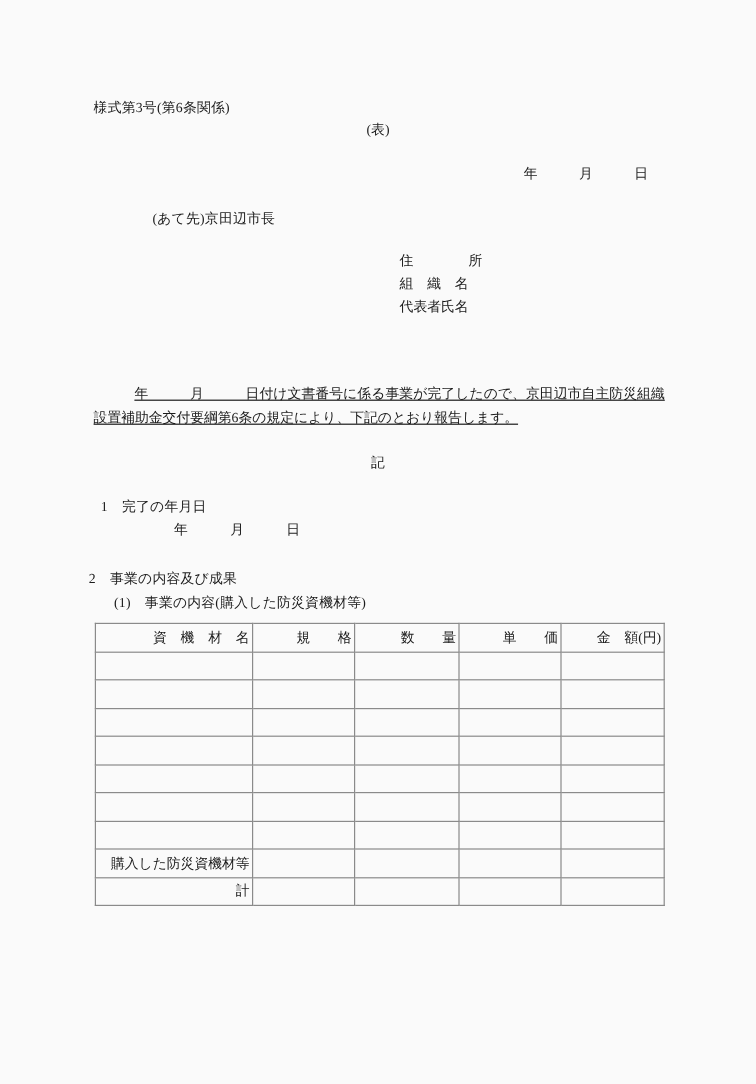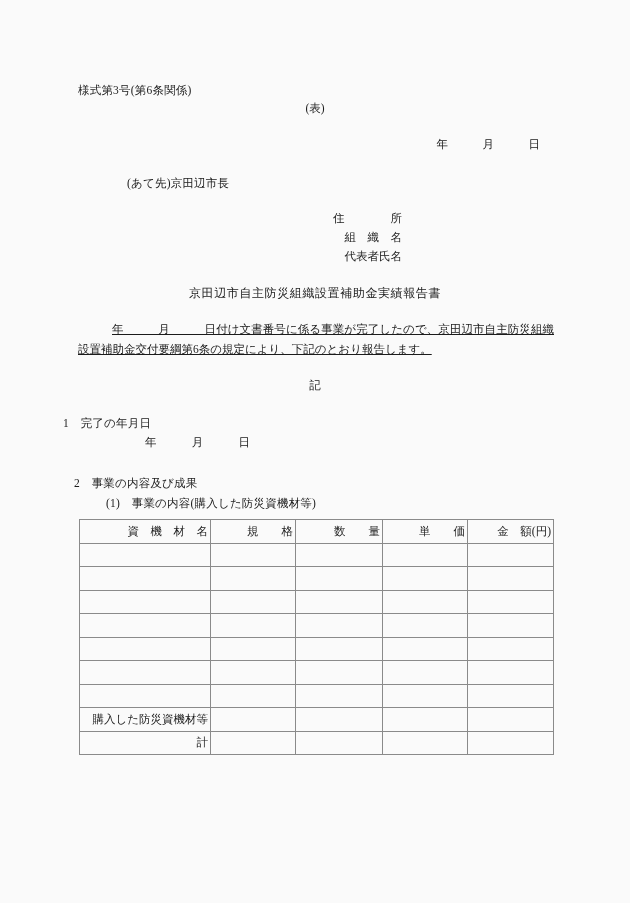--- a/index.html
+++ b/index.html
@@ -44,45 +44,44 @@
   #omote-label      { top: 101px; }
   #date-line-top    { left: 0; width: 540px; text-align: right; top: 137px; white-space: pre; position: absolute; font-size: 11.5px; }
   #addressee        { left: 81px;  top: 175px; margin-left: 46px; }
 
   .applicant-block {
     position: absolute;
     left: 333px;
     top: 209px;
     font-size: 11.5px;
     line-height: 19px;
-    text-align: right;
   }
   .applicant-block div { white-space: pre; }
 
   #doc-title        { top: 285px; font-size: 12px; letter-spacing: 0.6px; }
 
   #body-para {
     position: absolute;
     left: 78px;
     top: 319px;
     width: 476px;
     font-size: 11.5px;
     line-height: 20px;
     text-indent: 34px;
     text-align: justify;
     text-decoration: underline;
   }
 
   #ki-label         { top: 378px; font-size: 11.5px; }
 
-  #item1-heading    { left: 63px;  top: 415px; }
+  #item1-heading    { left: 84px;  top: 415px; }
   #item1-date       { left: 145px; top: 434px; }
 
   #item2-heading    { left: 74px;  top: 475px; }
-  #item2-sub1       { left: 106px;  top: 495px; text-align: center; }
+  #item2-sub1       { left: 95px;  top: 495px; text-align: center; }
 
   
   #goods-table {
     position: absolute;
     left: 79px;
     top: 519px;
     width: 474px;
     border-collapse: collapse;
     font-size: 11.5px;
     table-layout: fixed;
@@ -117,21 +116,20 @@
   <div id="date-line-top">年　　　月　　　日</div>
 
   <div class="t" id="addressee">(あて先)京田辺市長</div>
 
   <div class="applicant-block">
     <div>住　　　　所</div>
     <div>組　織　名</div>
     <div>代表者氏名</div>
   </div>
 
-  <div class="center-line" id="doc-title">京田辺市自主防災組織設置補助金実績報告書</div>
 
   <div id="body-para">年　　　月　　　日付け文書番号に係る事業が完了したので、京田辺市自主防災組織設置補助金交付要綱第6条の規定により、下記のとおり報告します。</div>
 
   <div class="center-line" id="ki-label">記</div>
 
   <div class="t" id="item1-heading">1　完了の年月日</div>
 
   <div class="t" id="item1-date">年　　　月　　　日</div>
 
   <div class="t" id="item2-heading">2　事業の内容及び成果</div>

